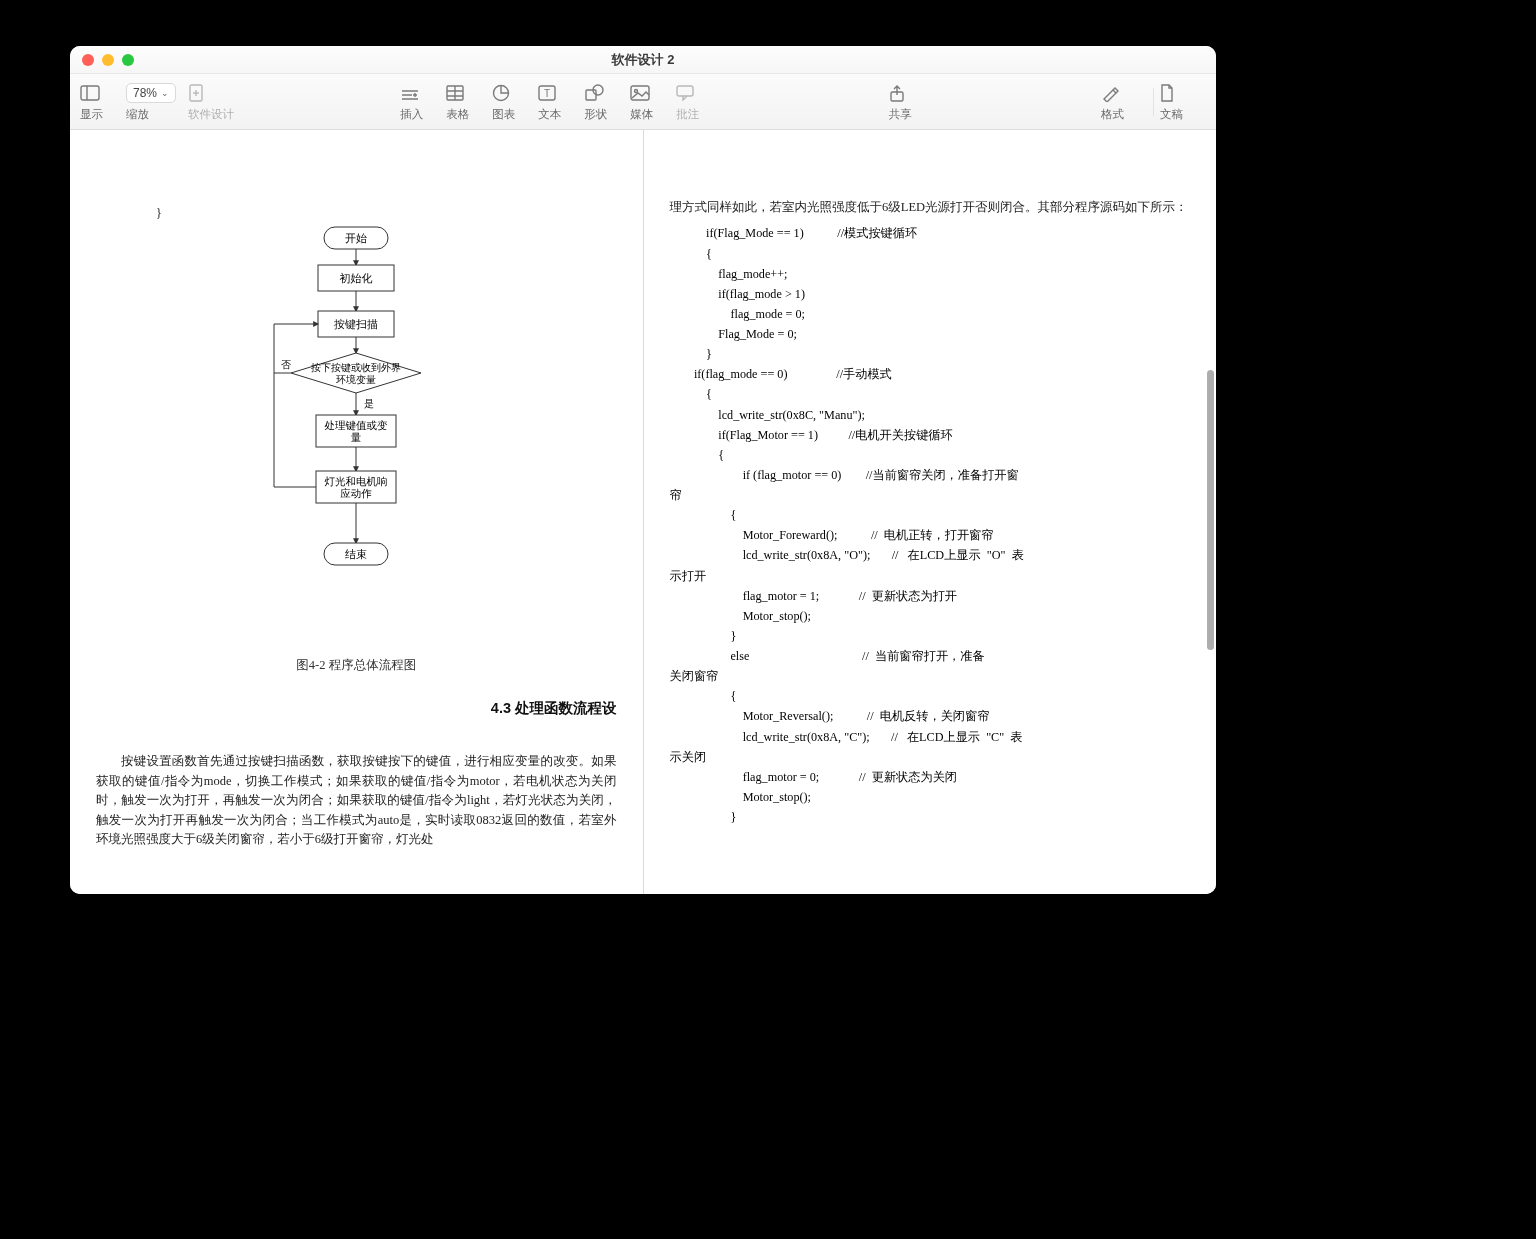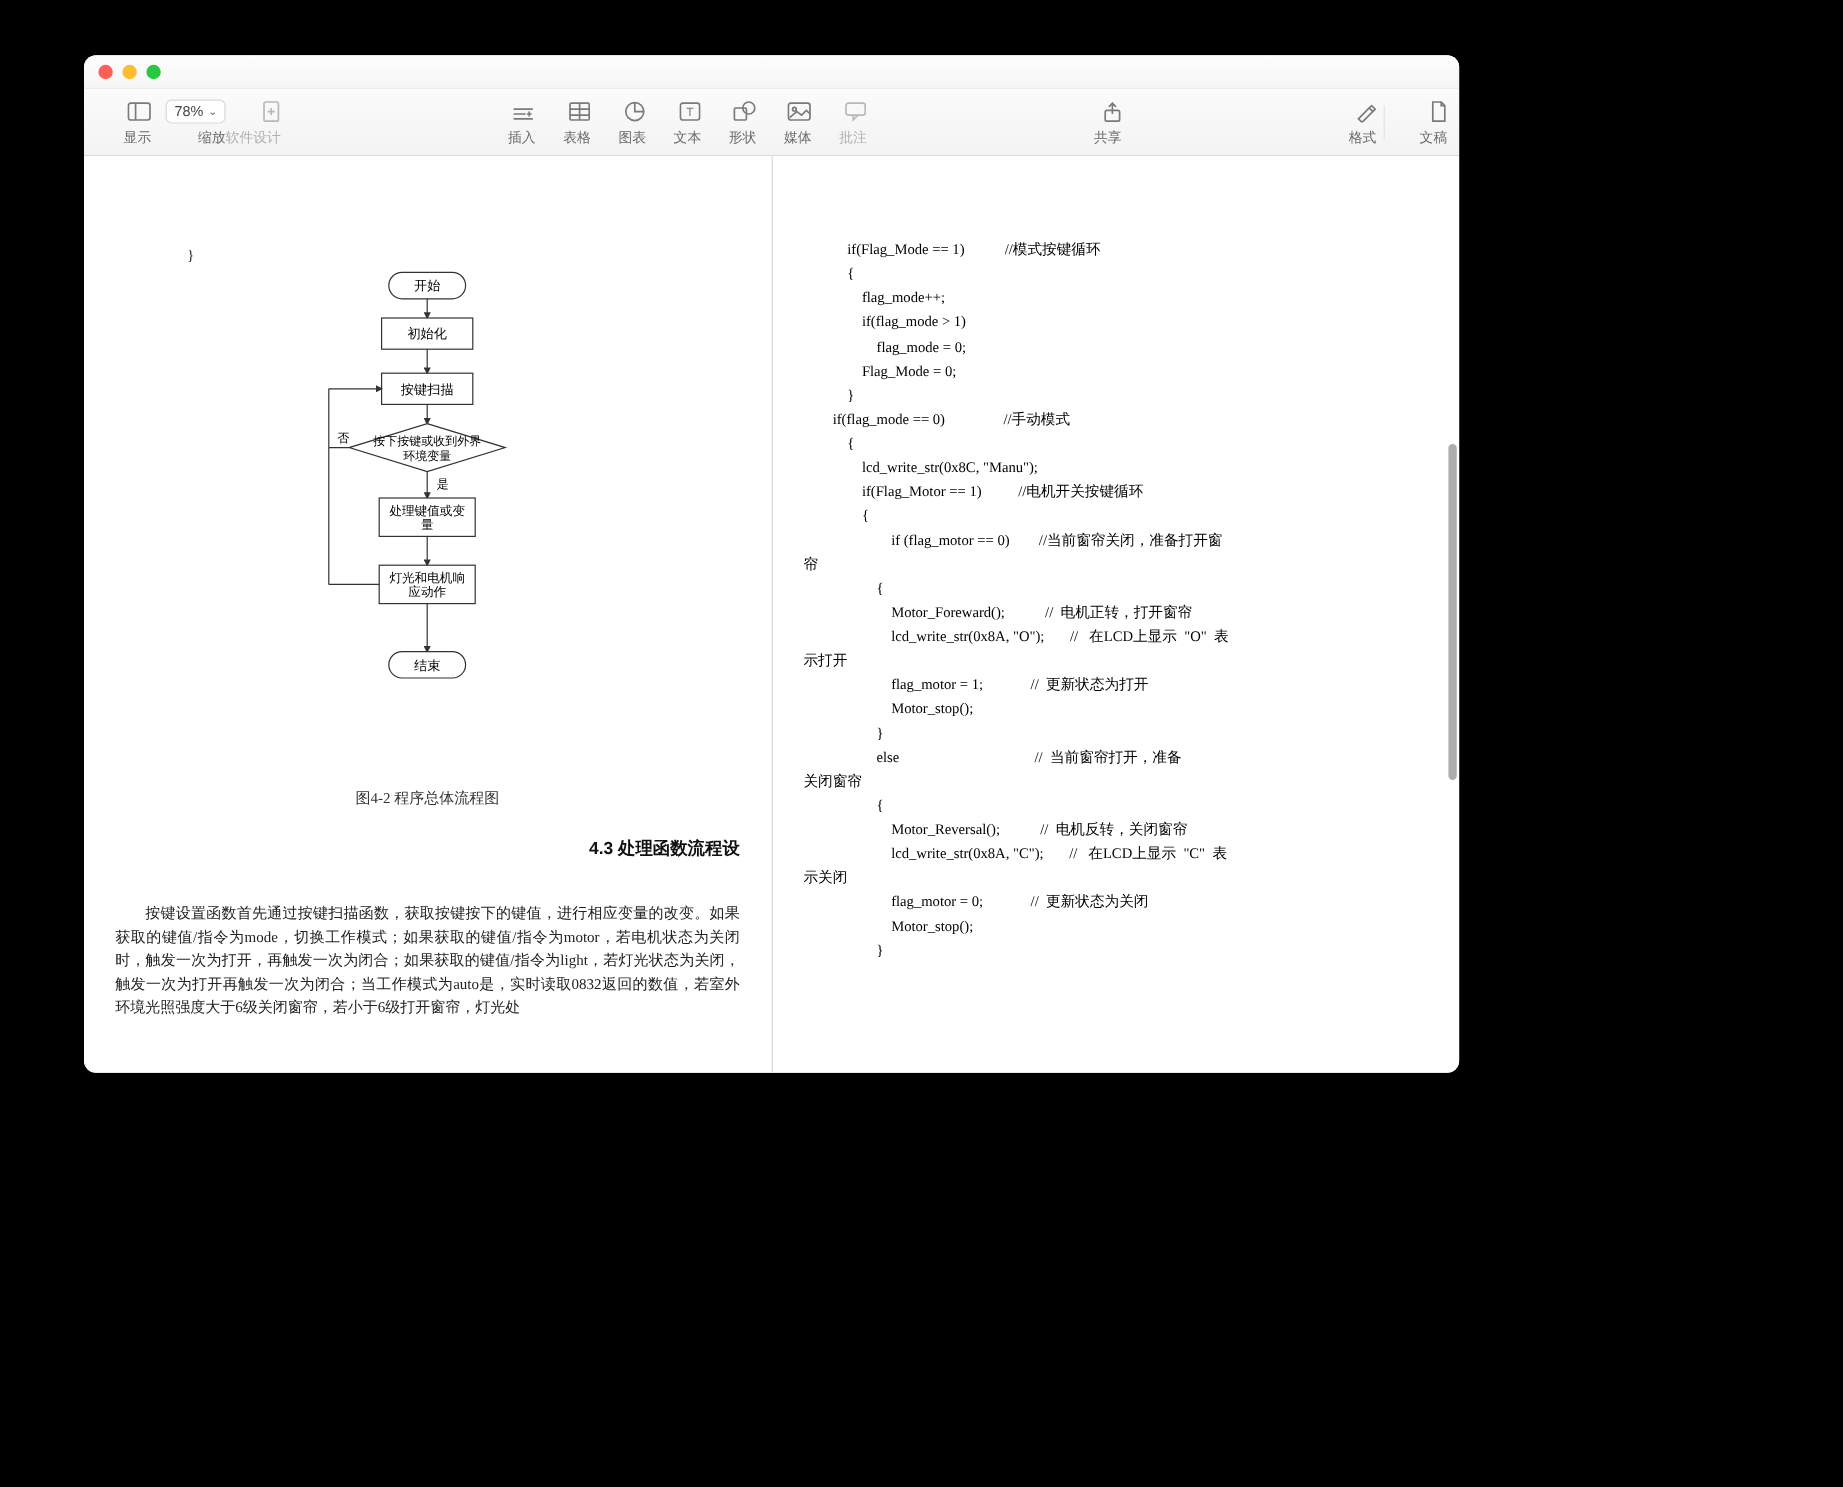--- a/index.html
+++ b/index.html
@@ -28,21 +28,21 @@
   .dot.green { background: #28c840; }
   .title { position: absolute; left: 0; right: 0; text-align: center; font-size: 13px; color: #3a3a3a; font-weight: 600; }
   .toolbar {
     height: 56px;
     background: linear-gradient(#fbfbfb,#f3f3f3);
     border-bottom: 1px solid #dcdcdc;
     display: flex; align-items: center;
     padding: 0 10px;
     gap: 0;
   }
-  .tb-item { display: flex; flex-direction: column; align-items: flex-end; justify-content: center; min-width: 46px; color: #6b6b6b; font-size: 11px; }
+  .tb-item { display: flex; flex-direction: column; align-items: flex-start; justify-content: center; min-width: 46px; color: #6b6b6b; font-size: 11px; }
   .tb-item .ic { height: 22px; display: flex; align-items: center; justify-content: center; }
   .tb-item .lbl { margin-top: 3px; font-size: 11.5px; color: #6a6a6a; }
   .zoom {
     display: flex; align-items: center; gap: 4px;
     border: 1px solid #d9d9d9; border-radius: 5px;
     padding: 2px 6px; font-size: 12px; color: #444; background: #fff;
   }
   .spacer { flex: 1; }
   .sep { width: 1px; height: 28px; background: #e3e3e3; margin: 0 6px; }
   .content {
@@ -71,20 +71,21 @@
 </head>
 <body>
 
 <div class="window">
   <div class="titlebar">
     <div class="traffic">
       <div class="dot red"></div>
       <div class="dot yellow"></div>
       <div class="dot green"></div>
     </div>
+    <div class="title">软件设计 2</div>
   </div>
 
   <div class="toolbar">
     <div class="tb-item">
       <div class="ic">
         <svg class="icon" width="20" height="16">
             <rect x="1" y="1" width="18" height="14" rx="2"></rect>
             <line x1="7" y1="1" x2="7" y2="15"></line>
           </svg>
       </div>
@@ -276,20 +277,21 @@
 
         <div class="fig-caption">图4-2   程序总体流程图</div>
         <div class="h4">4.3 处理函数流程设</div>
         <div class="para">按键设置函数首先通过按键扫描函数，获取按键按下的键值，进行相应变量的改变。如果获取的键值/指令为mode，切换工作模式；如果获取的键值/指令为motor，若电机状态为关闭时，触发一次为打开，再触发一次为闭合；如果获取的键值/指令为light，若灯光状态为关闭，触发一次为打开再触发一次为闭合；当工作模式为auto是，实时读取0832返回的数值，若室外环境光照强度大于6级关闭窗帘，若小于6级打开窗帘，灯光处</div>
       </div>
     </div>
 
     <div class="page">
       <div class="page-inner">
         <div style="height:54px"></div>
+        <div class="leading">理方式同样如此，若室内光照强度低于6级LED光源打开否则闭合。其部分程序源码如下所示：</div>
         <div class="code">            if(Flag_Mode == 1)           //模式按键循环
             {
                 flag_mode++;
                 if(flag_mode &gt; 1)
                     flag_mode = 0;
                 Flag_Mode = 0;
             }
         if(flag_mode == 0)                //手动模式
             {
                 lcd_write_str(0x8C, "Manu");

